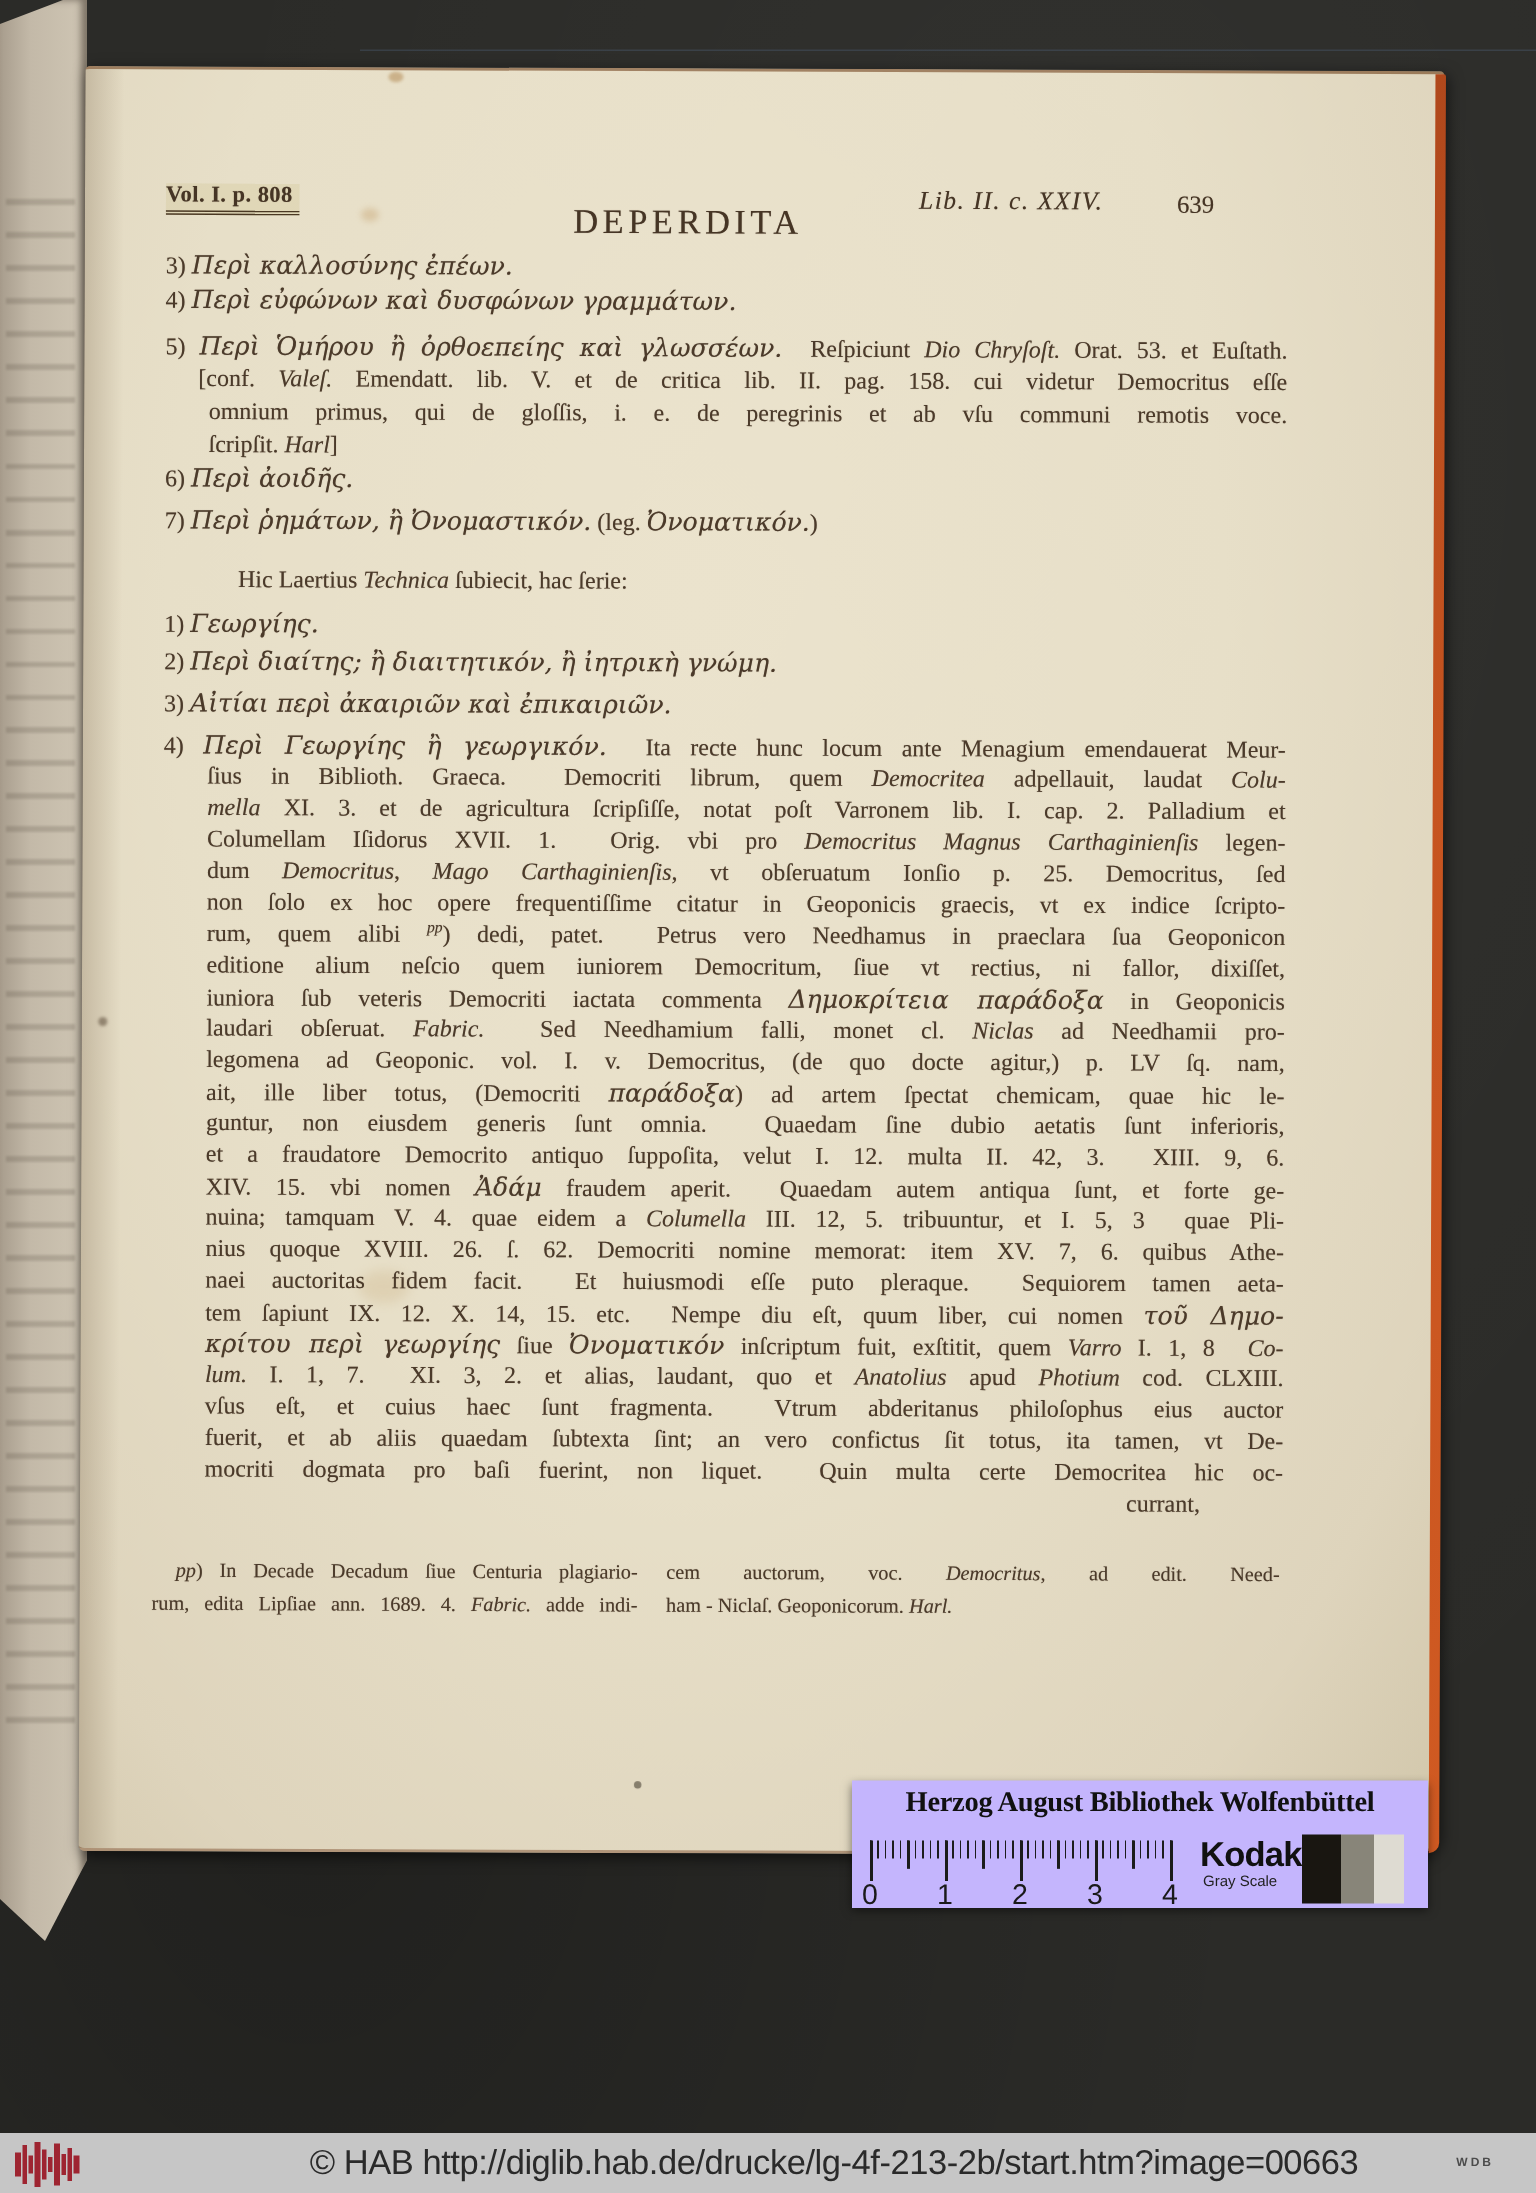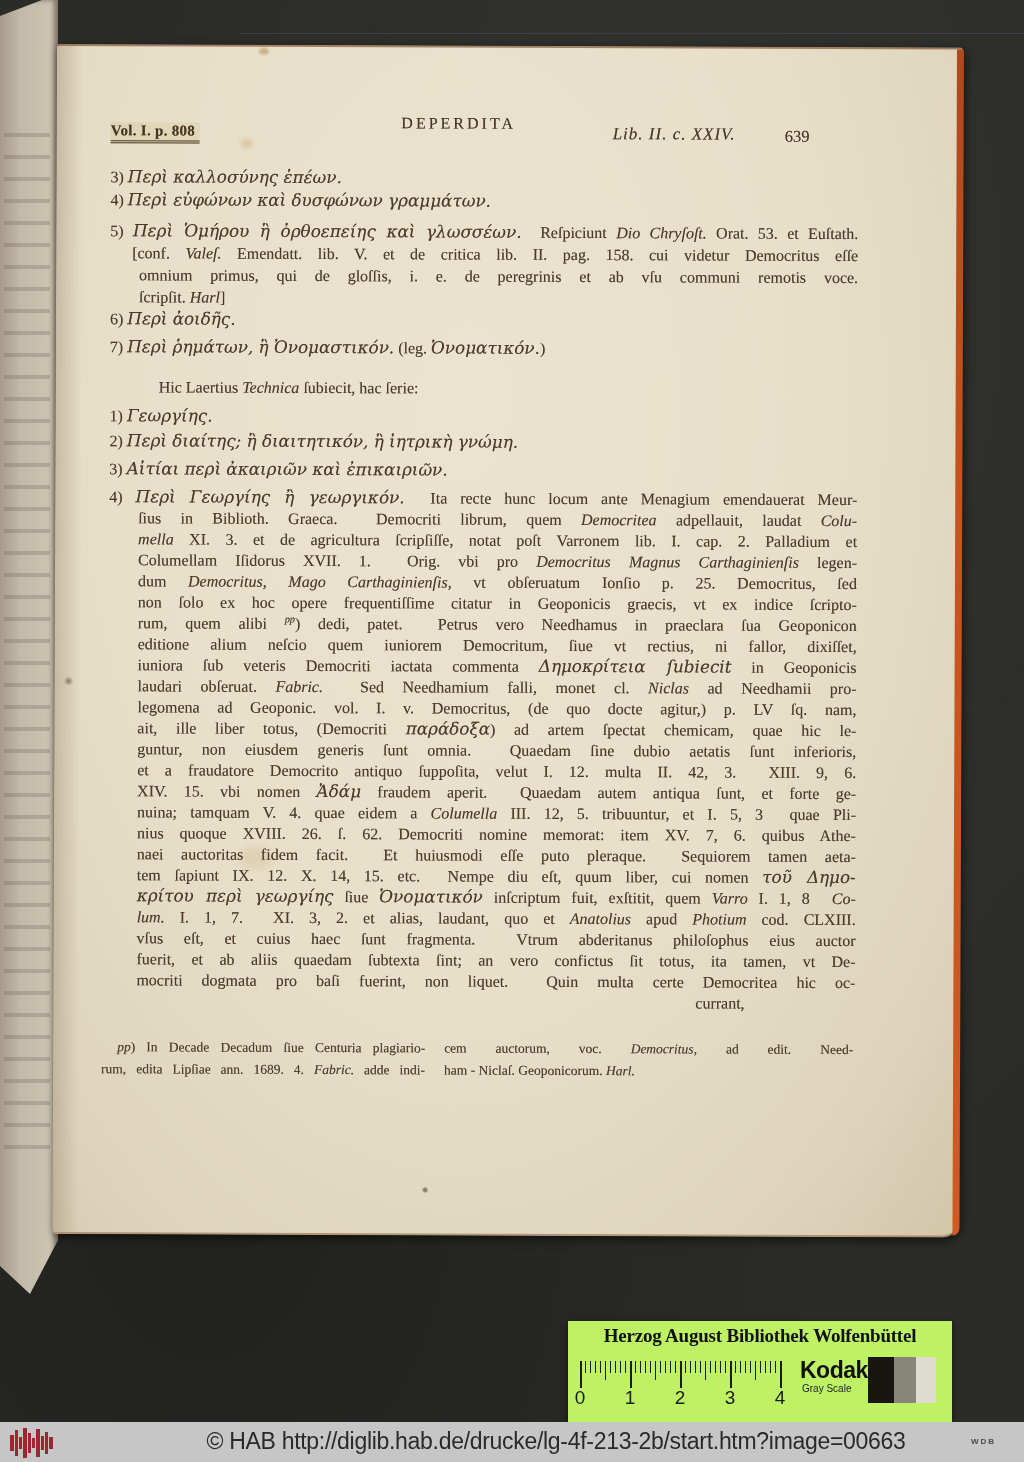--- a/index.html
+++ b/index.html
@@ -33,35 +33,35 @@
   .leaf .fore-edge{position:absolute;right:-1px;top:0;width:7px;height:100%;
     border-radius:0 3px 14px 0;
     background:linear-gradient(180deg,#b0481c 0%,#c65420 40%,#d05a22 100%)}
   .leaf .gutter-shade{position:absolute;left:0;top:0;width:26px;height:100%;
     background:linear-gradient(90deg,rgba(120,100,75,.28),transparent)}
   .stain{position:absolute;border-radius:50%}
   
   .tl{position:absolute;line-height:21px;font-size:16px;color:#4b3a2a;
       text-shadow:0 0 .5px rgba(74,58,42,.5);white-space:nowrap}
   .tl.j{white-space:normal;text-align:justify;text-align-last:justify}
-  .tl.right{text-align:left}
+  .tl.right{text-align:center}
   .tl.fn{font-size:13.5px;line-height:20px}
   .gk{font-style:italic;font-size:1.05em;font-family:"DejaVu Serif",serif}
   sup{font-size:.65em;vertical-align:super;line-height:0}
   
   .hdr{position:absolute;color:#463525;text-shadow:0 0 .5px rgba(70,53,37,.5)}
   .vol{left:54px;top:76px;font-size:15px;font-weight:bold;letter-spacing:.3px;
        border-bottom:3px double #4a3823;padding:0 4px 1px 0;
        background:rgba(185,170,85,.14)}
-  .dep{left:402px;top:67px;transform:translateX(-50%);font-size:16px;letter-spacing:3px}
+  .dep{left:402px;top:88px;transform:translateX(-50%);font-size:23px;letter-spacing:3px}
   .lib{left:556px;top:76px;font-style:italic;font-size:17px;letter-spacing:1px}
   .pno{left:728px;top:78px;font-size:16.5px}
   
-  .card{position:absolute;left:568px;top:1321px;width:384px;height:104px;
-    background:#bef264;box-shadow:0 2px 6px rgba(0,0,0,.5)}
+  .card{position:absolute;left:568px;top:1187px;width:384px;height:85px;
+    background:#c4b5fd;box-shadow:0 2px 6px rgba(0,0,0,.5)}
   .card-title{position:absolute;left:0;top:4px;width:100%;text-align:center;
     font-family:"Liberation Serif",serif;font-weight:bold;font-size:19px;color:#111;
     letter-spacing:-.2px}
   .ruler{position:absolute;left:12px;top:40px;width:203px;height:27px;
     background-image:
       repeating-linear-gradient(90deg,#1b1b1b 0 1.8px,transparent 1.8px 50px),
       repeating-linear-gradient(90deg,#1b1b1b 0 1.4px,transparent 1.4px 25px),
       repeating-linear-gradient(90deg,#1c1c1c 0 1px,transparent 1px 5px);
     background-size:100% 100%,100% 70%,100% 46%;background-repeat:no-repeat}
   .rnum{position:absolute;top:66px;width:14px;text-align:center;
@@ -122,21 +122,21 @@
       <div class="tl" style="left: 54px; top: 384px;">2) <span class="gk">Περὶ διαίτης; ἢ διαιτητικόν, ἢ ἰητρικὴ γνώμη.</span></div>
       <div class="tl" style="left: 54px; top: 412px;">3) <span class="gk">Αἰτίαι περὶ ἀκαιριῶν καὶ ἐπικαιριῶν.</span></div>
       <div class="tl j" style="left: 54px; top: 440px; width: 748px;">4) <span class="gk">Περὶ Γεωργίης ἢ γεωργικόν.</span>&nbsp; Ita recte hunc locum ante Menagium emendauerat Meur-</div>
       <div class="tl j" style="left: 83px; top: 461px; width: 719px;">ſius in Biblioth. Graeca.&nbsp; Democriti librum, quem <i>Democritea</i> adpellauit, laudat <i>Colu-</i></div>
       <div class="tl j" style="left: 83px; top: 482px; width: 719px;"><i>mella</i> XI. 3. et de agricultura ſcripſiſſe, notat poſt Varronem lib. I. cap. 2. Palladium et</div>
       <div class="tl j" style="left: 83px; top: 503px; width: 719px;">Columellam Iſidorus XVII. 1.&nbsp; Orig. vbi pro <i>Democritus Magnus Carthaginienſis</i> legen-</div>
       <div class="tl j" style="left: 83px; top: 524px; width: 719px;">dum <i>Democritus</i>, <i>Mago Carthaginienſis</i>, vt obſeruatum Ionſio p. 25. Democritus, ſed</div>
       <div class="tl j" style="left: 83px; top: 545px; width: 719px;">non ſolo ex hoc opere frequentiſſime citatur in Geoponicis graecis, vt ex indice ſcripto-</div>
       <div class="tl j" style="left: 83px; top: 566px; width: 719px;">rum, quem alibi <sup><i>pp</i></sup>) dedi, patet.&nbsp; Petrus vero Needhamus in praeclara ſua Geoponicon</div>
       <div class="tl j" style="left: 83px; top: 587px; width: 719px;">editione alium neſcio quem iuniorem Democritum, ſiue vt rectius, ni fallor, dixiſſet,</div>
-      <div class="tl j" style="left: 83px; top: 608px; width: 719px;">iuniora ſub veteris Democriti iactata commenta <span class="gk">Δημοκρίτεια ſubiecit</span> in Geoponicis</div>
+      <div class="tl j" style="left: 83px; top: 608px; width: 719px;">iuniora ſub veteris Democriti iactata commenta <span class="gk">Δημοκρίτεια παράδοξα</span> in Geoponicis</div>
       <div class="tl j" style="left: 83px; top: 629px; width: 719px;">laudari obſeruat. <i>Fabric.</i>&nbsp; Sed Needhamium falli, monet cl. <i>Niclas</i> ad Needhamii pro-</div>
       <div class="tl j" style="left: 83px; top: 650px; width: 719px;">legomena ad Geoponic. vol. I. v. Democritus, (de quo docte agitur,) p. LV ſq. nam,</div>
       <div class="tl j" style="left: 83px; top: 671px; width: 719px;">ait, ille liber totus, (Democriti <span class="gk">παράδοξα</span>) ad artem ſpectat chemicam, quae hic le-</div>
       <div class="tl j" style="left: 83px; top: 692px; width: 719px;">guntur, non eiusdem generis ſunt omnia.&nbsp; Quaedam ſine dubio aetatis ſunt inferioris,</div>
       <div class="tl j" style="left: 83px; top: 713px; width: 719px;">et a fraudatore Democrito antiquo ſuppoſita, velut I. 12. multa II. 42, 3.&nbsp; XIII. 9, 6.</div>
       <div class="tl j" style="left: 83px; top: 734px; width: 719px;">XIV. 15. vbi nomen <span class="gk">Ἀδάμ</span> fraudem aperit.&nbsp; Quaedam autem antiqua ſunt, et forte ge-</div>
       <div class="tl j" style="left: 83px; top: 755px; width: 719px;">nuina; tamquam V. 4. quae eidem a <i>Columella</i> III. 12, 5. tribuuntur, et I. 5, 3&nbsp; quae Pli-</div>
       <div class="tl j" style="left: 83px; top: 776px; width: 719px;">nius quoque XVIII. 26. ſ. 62. Democriti nomine memorat: item XV. 7, 6. quibus Athe-</div>
       <div class="tl j" style="left: 83px; top: 797px; width: 719px;">naei auctoritas fidem facit.&nbsp; Et huiusmodi eſſe puto pleraque.&nbsp; Sequiorem tamen aeta-</div>
       <div class="tl j" style="left: 83px; top: 818px; width: 719px;">tem ſapiunt IX. 12. X. 14, 15. etc.&nbsp; Nempe diu eſt, quum liber, cui nomen <span class="gk">τοῦ Δημο-</span></div>

